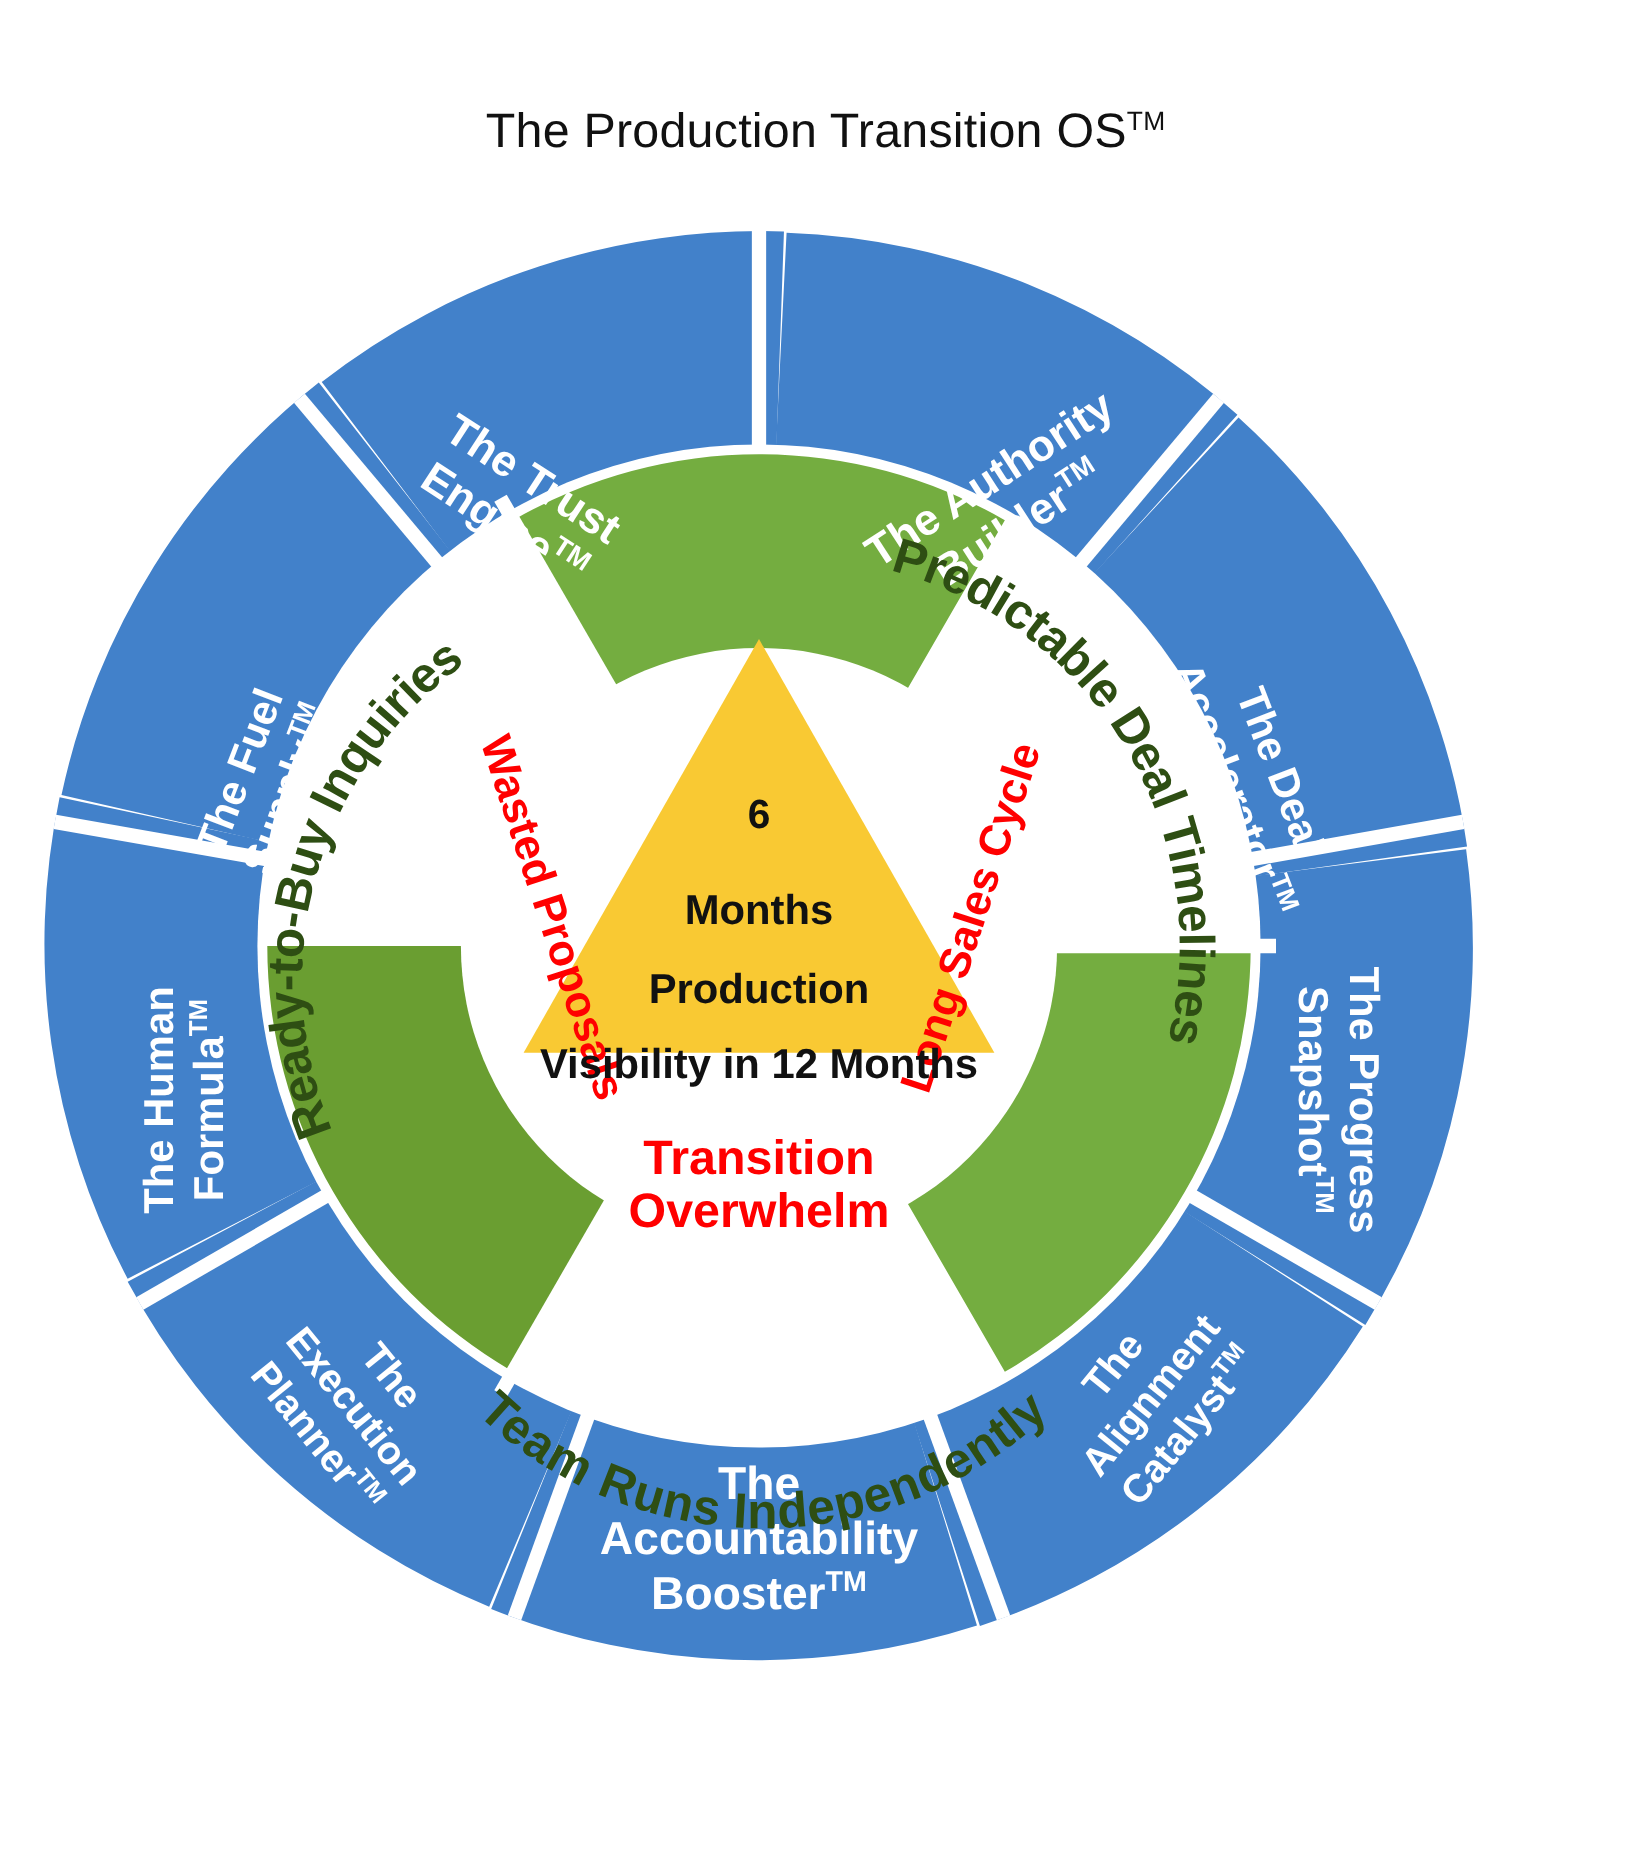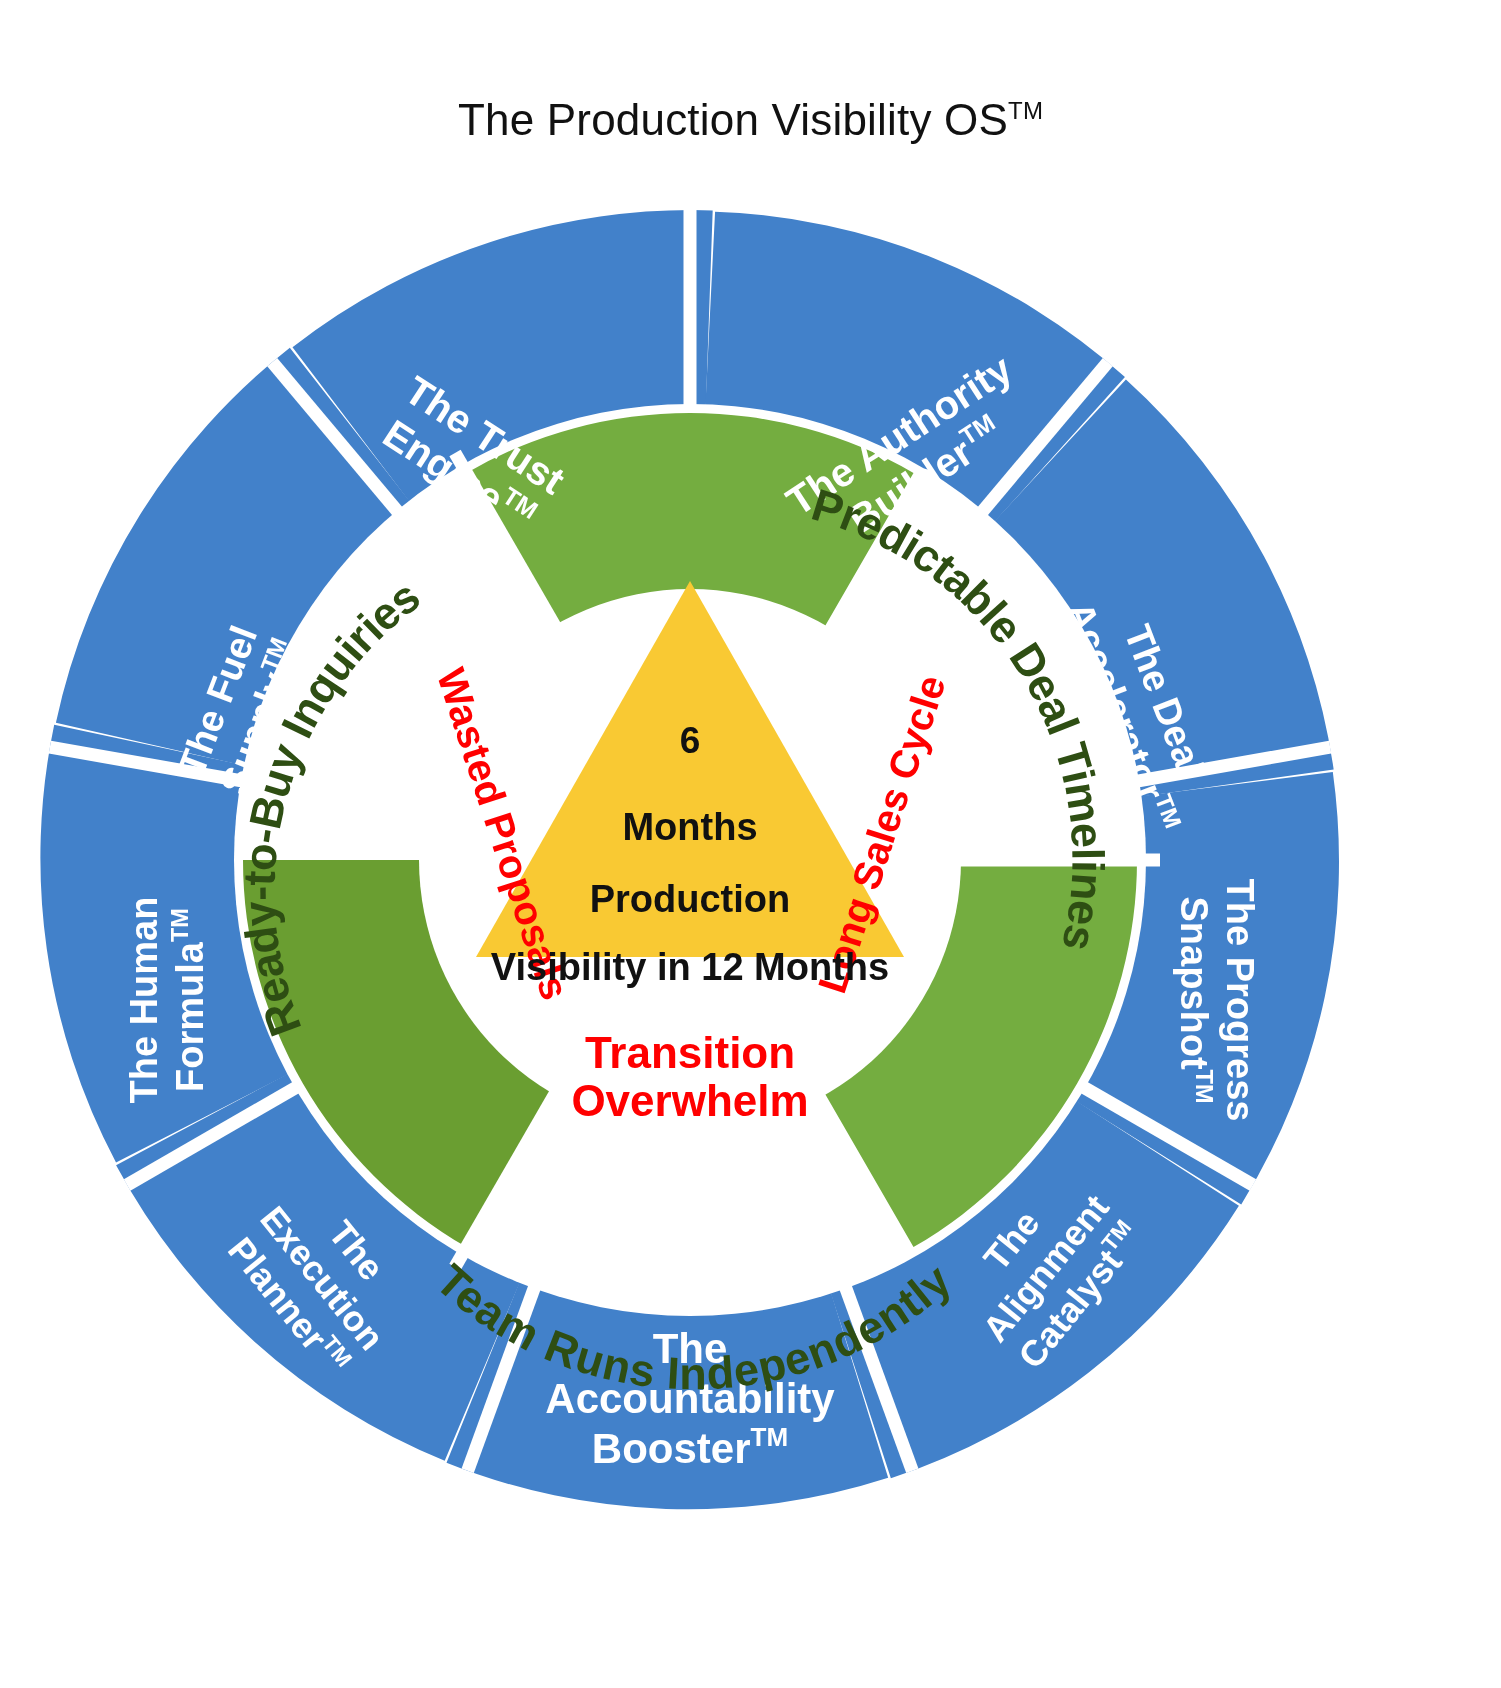--- a/index.html
+++ b/index.html
@@ -35,21 +35,21 @@
     fill:#111111;font-weight:bold;
     font-family:"Liberation Sans","DejaVu Sans",sans-serif;
     text-anchor:middle;dominant-baseline:middle;
   }
   .tm-s{font-size:0.62em;}
 </style>
 </head>
 <body>
 
 <div id="title">
-  <span>The Production Visibility OS</span><span class="tm">TM</span>
+  <span>The Production Transition OS</span><span class="tm">TM</span>
 </div>
 
 <div id="wheel">
 <svg id="wheel-svg" width="1340" height="1340" viewBox="0 0 1340 1340" xmlns="http://www.w3.org/2000/svg">
   <defs>
 
     <path id="p-auth-1" d="M 670,670 m 0,-600 A 600,600 0 0,1 1094.26,245.74" fill="none"></path>
     <path id="p-deal-1" d="M 670,670 m 424.26,-424.26 A 600,600 0 0,1 1261.06,179.7" fill="none"></path>
     <path id="p-prog-1" d="M 670,670 m 591.06,-100.3 A 600,600 0 0,1 1261.06,770.3" fill="none"></path>
     <path id="p-align-1" d="M 670,670 m 591.06,100.3 A 600,600 0 0,1 1094.26,1094.26" fill="none"></path>

